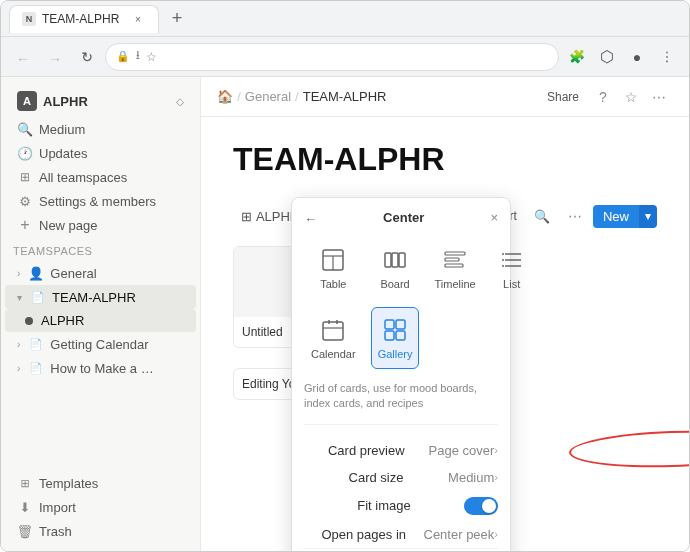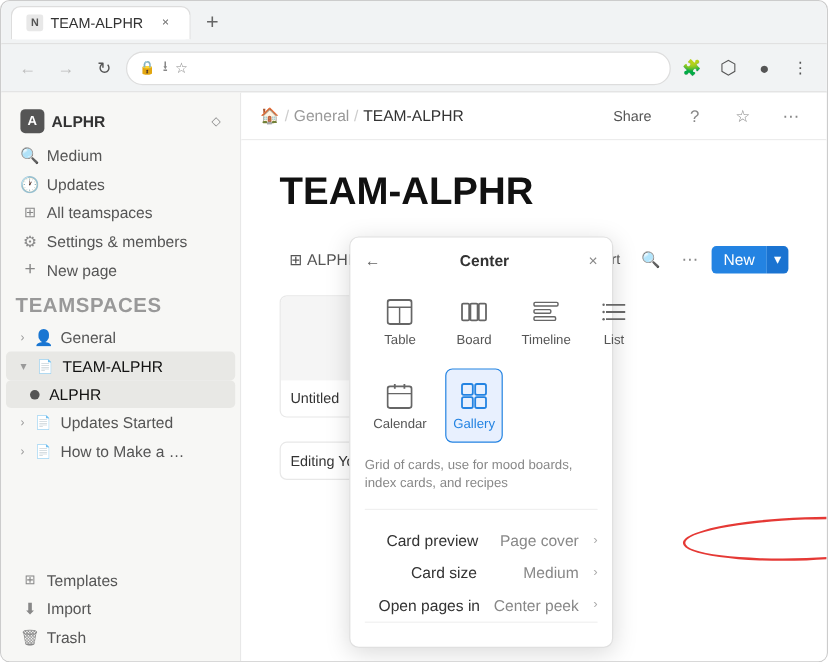--- a/index.html
+++ b/index.html
@@ -27,34 +27,34 @@
 
     
     .sidebar { width: 200px; background: #f7f7f5; border-right: 1px solid #e8e8e8; display: flex; flex-direction: column; padding: 8px 0; overflow-y: auto; flex-shrink: 0; }
     .sidebar-workspace { padding: 6px 12px; display: flex; align-items: center; gap: 6px; cursor: pointer; border-radius: 4px; margin: 0 4px; }
     .workspace-icon { width: 20px; height: 20px; background: #555; border-radius: 4px; display: flex; align-items: center; justify-content: center; color: #fff; font-size: 11px; font-weight: bold; }
     .workspace-name { font-size: 13px; font-weight: 600; color: #333; flex: 1; }
     .workspace-chevron { color: #888; font-size: 10px; }
 
     .sidebar-item { padding: 4px 12px; display: flex; align-items: center; gap: 6px; cursor: pointer; border-radius: 4px; margin: 0 4px; color: #555; font-size: 13px; }
     .sidebar-item .icon { width: 16px; height: 16px; display: flex; align-items: center; justify-content: center; color: #888; font-size: 13px; flex-shrink: 0; }
-    .sidebar-section-label { padding: 8px 12px 4px; font-size: 17px; color: #999; font-weight: 700; text-transform: uppercase; letter-spacing: 0.5px; }
+    .sidebar-section-label { padding: 8px 12px 4px; font-size: 11px; color: #999; font-weight: 400; text-transform: uppercase; letter-spacing: 0.5px; }
     .sidebar-item.active { background: #e8e8e5; color: #111; }
     .sidebar-item.indent1 { padding-left: 20px; }
     .sidebar-chevron { font-size: 10px; color: #999; margin-right: 2px; }
 
     
     .main-content { flex: 1; display: flex; flex-direction: column; overflow: hidden; }
 
     
     .content-topbar { height: 40px; border-bottom: 1px solid #e8e8e8; display: flex; align-items: center; padding: 0 16px; gap: 8px; background: #fff; }
     .breadcrumb { display: flex; align-items: center; gap: 4px; font-size: 13px; color: #999; flex: 1; }
     .breadcrumb .sep { color: #ccc; }
     .breadcrumb .current { color: #333; font-weight: 500; }
-    .topbar-actions { display: flex; gap: 12px; align-items: center; }
+    .topbar-actions { display: flex; gap: 0; align-items: center; }
     .share-btn { padding: 4px 10px; border-radius: 4px; font-size: 12px; color: #555; cursor: pointer; }
     .icon-btn { width: 28px; height: 28px; border-radius: 4px; display: flex; align-items: center; justify-content: center; cursor: pointer; color: #888; font-size: 14px; }
 
     
     .page-area { flex: 1; overflow: hidden; padding: 24px 32px 16px; display: flex; flex-direction: column; gap: 16px; background: #fff; position: relative; }
     .page-title { font-size: 32px; font-weight: 700; color: #111; margin-bottom: 8px; }
 
     
     .db-toolbar { display: flex; align-items: center; gap: 8px; }
     .db-view-selector { display: flex; align-items: center; gap: 4px; padding: 4px 8px; border-radius: 4px; cursor: pointer; color: #555; font-size: 13px; }
@@ -82,21 +82,21 @@
     .layout-option.active { background: #e8f0fe; border-color: #2383e2; }
     .layout-option .layout-icon { width: 28px; height: 28px; display: flex; align-items: center; justify-content: center; font-size: 18px; color: #555; }
     .layout-option.active .layout-icon { color: #2383e2; }
     .layout-option .layout-label { font-size: 11px; color: #555; }
     .layout-option.active .layout-label { color: #2383e2; }
 
     .popup-description { font-size: 11px; color: #888; line-height: 1.4; margin-bottom: 12px; padding-bottom: 12px; border-bottom: 1px solid #f0f0f0; }
 
     .popup-row { display: flex; align-items: center; padding: 6px 0; cursor: pointer; }
     .popup-row-label { font-size: 13px; color: #333; flex: 1; text-align: center; }
-    .popup-row-value { font-size: 13px; color: #888; display: flex; align-items: center; gap: 12px; text-align: center; }
+    .popup-row-value { font-size: 13px; color: #888; display: flex; align-items: center; gap: 0; text-align: center; }
     .popup-row-chevron { color: #aaa; font-size: 11px; }
 
     
     .toggle { width: 34px; height: 18px; background: #2383e2; border-radius: 9px; position: relative; display: inline-block; cursor: pointer; }
     .toggle-knob { width: 14px; height: 14px; background: #fff; border-radius: 50%; position: absolute; top: 2px; right: 2px; box-shadow: 0 1px 3px rgba(0,0,0,0.2); }
 
     .popup-footer { padding-top: 8px; border-top: 1px solid #f0f0f0; display: flex; align-items: center; gap: 6px; cursor: pointer; }
 
     
     .annotation-oval { position: absolute; top: 314px; left: 368px; width: 205px; height: 36px; border: 2px solid #e53935; border-radius: 50%; pointer-events: none; z-index: 200; transform: rotate(-2deg); }
@@ -182,21 +182,21 @@
         <span>TEAM-ALPHR</span>
       </div>
       <div class="sidebar-item indent1 active">
         <span class="icon" style="width:8px;height:8px;border-radius:50%;background:#555;display:inline-block;margin-right:2px;"></span>
         <span>ALPHR</span>
       </div>
 
       <div class="sidebar-item">
         <span class="sidebar-chevron">›</span>
         <span class="icon" style="font-size:11px;">📄</span>
-        <span>Updates Started</span>
+        <span>Getting Calendar</span>
       </div>
       <div class="sidebar-item">
         <span class="sidebar-chevron">›</span>
         <span class="icon" style="font-size:11px;">📄</span>
         <span style="white-space:nowrap;overflow:hidden;text-overflow:ellipsis;max-width:110px;">How to Make a Progress ...</span>
       </div>
 
       <div style="flex:1;"></div>
       <div class="sidebar-item">
         <span class="icon" style="font-size:11px;">⊞</span>
@@ -364,20 +364,28 @@
           </div>
 
           <div class="popup-row">
             <span class="popup-row-label">Card size</span>
             <span class="popup-row-value">
               <span>Medium</span>
               <span class="popup-row-chevron">›</span>
             </span>
           </div>
 
+          <div class="popup-row">
+            <span class="popup-row-label">Fit image</span>
+            <span class="popup-row-value">
+              <div class="toggle">
+                <div class="toggle-knob"></div>
+              </div>
+            </span>
+          </div>
 
           <div class="popup-row">
             <span class="popup-row-label">Open pages in</span>
             <span class="popup-row-value">
               <span>Center peek</span>
               <span class="popup-row-chevron">›</span>
             </span>
           </div>
 
           <div class="popup-footer">

